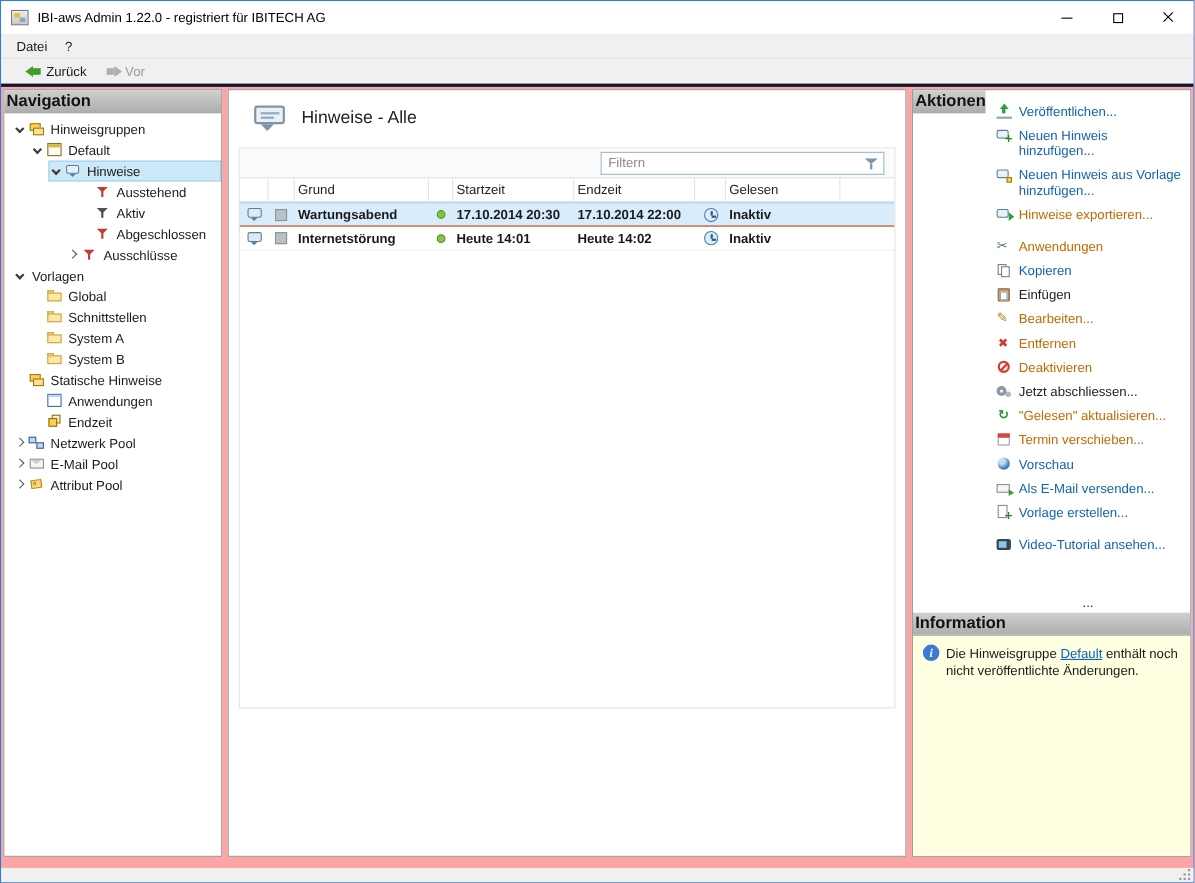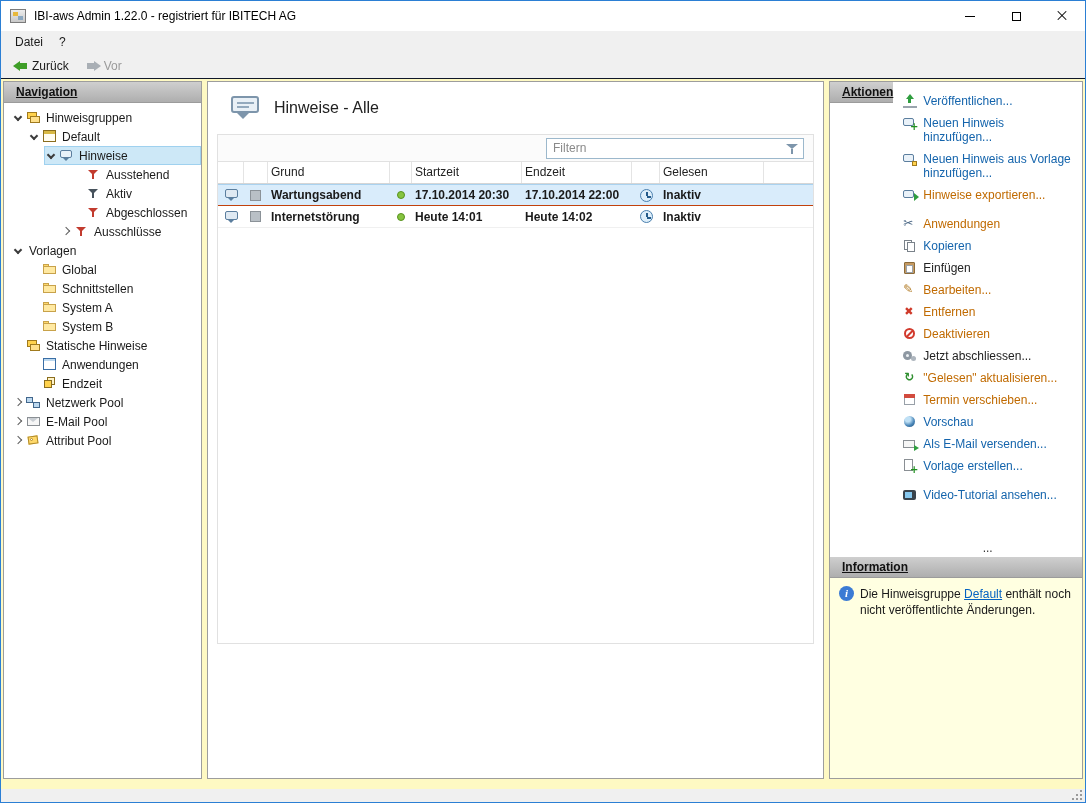--- a/index.html
+++ b/index.html
@@ -1,54 +1,54 @@
 <!DOCTYPE html>
 <html><head>
 <meta charset="utf-8">
 <style>
   * , *::before, *::after { box-sizing: border-box; margin:0; padding:0; }
   html,body { width:1086px; height:803px; }
   body { font-family:"Liberation Sans","DejaVu Sans",sans-serif; font-size:12px; color:#1a1a1a; background:#f0f0f0; }
 
-  .window { position:relative; width:1086px; height:803px; border:1px solid #2b7fd4; display:flex; flex-direction:column; background:#fef9c3; }
+  .window { position:relative; width:1086px; height:803px; border:1px solid #2b7fd4; display:flex; flex-direction:column; background:#fca5a5; }
 
   
   .titlebar { height:30px; background:#fff; display:flex; align-items:center; flex:none; }
   .appic { width:16px; height:14px; margin:0 8px 0 9px; background:linear-gradient(#ececec,#c9c9c9); border:1px solid #7b7b7b; position:relative; flex:none; }
   .appic::before { content:""; position:absolute; left:2px; top:2px; width:5px; height:4px; background:#e8b93c; }
   .appic::after { content:""; position:absolute; right:2px; bottom:2px; width:5px; height:4px; background:#8aa7c0; }
   .wtitle { font-size:12px; color:#000; }
   .wbtns { margin-left:auto; display:flex; height:100%; }
   .wbtn { width:46px; height:100%; display:flex; align-items:center; justify-content:center; cursor:pointer; }
   .g-min { width:10px; height:1px; background:#000; display:block; }
   .g-max { width:9px; height:9px; border:1px solid #000; display:block; }
   .g-x { width:10px; height:10px; position:relative; display:block; }
   .g-x::before, .g-x::after { content:""; position:absolute; left:-1px; top:4px; width:12px; height:1px; background:#000; }
   .g-x::before { transform:rotate(45deg); }
   .g-x::after { transform:rotate(-45deg); }
 
   
   .menubar { height:22px; background:#f0f0f0; display:flex; align-items:center; padding-left:6px; flex:none; }
   .mitem { padding:2px 8px; cursor:pointer; }
-  .toolbar { height:26px; background:#f0f0f0; border-bottom:1px solid #0f172a; display:flex; align-items:center; padding-left:6px; gap:4px; flex:none; }
+  .toolbar { height:26px; background:#f0f0f0; border-bottom:3px solid #0f172a; display:flex; align-items:center; padding-left:16px; gap:4px; flex:none; }
   .tbtn { display:flex; align-items:center; gap:3px; padding:2px 6px; cursor:pointer; }
   .tbtn.disabled .tlab { color:#9a9a9a; }
   .arr { width:16px; height:14px; position:relative; flex:none; }
   .arr.back::before { content:""; position:absolute; left:0; top:2px; border-top:5px solid transparent; border-bottom:5px solid transparent; border-right:7px solid #3f9e28; }
   .arr.back::after { content:""; position:absolute; left:7px; top:4px; width:7px; height:6px; background:#3f9e28; }
   .arr.fwd::before { content:""; position:absolute; left:2px; top:4px; width:7px; height:6px; background:#a9afb5; }
   .arr.fwd::after { content:""; position:absolute; left:9px; top:2px; border-top:5px solid transparent; border-bottom:5px solid transparent; border-left:7px solid #a9afb5; }
 
   
   .appbody { flex:1; display:flex; padding:2px 2px 10px 2px; gap:5px; min-height:0; }
   .panelcol { background:#fff; border:1px solid #9d9d9d; display:flex; flex-direction:column; min-height:0; }
   .nav { width:199px; flex:none; }
   .content { flex:1; }
   .rightcol { width:254px; flex:none; }
-  .phead { height:21px; flex:none; background:linear-gradient(#cfcfcf,#aeaeae); border-bottom:1px solid #9b9b9b; font-weight:bold; font-size:12px; line-height:20px; padding-left:12px; color:#111;text-decoration:underline; }
+  .phead { height:21px; flex:none; background:linear-gradient(#cfcfcf,#aeaeae); border-bottom:1px solid #9b9b9b; font-weight:bold; font-size:15px; line-height:20px; padding-left:2px; color:#111; }
 
   
   .tree { padding-top:5px; overflow:hidden; flex:1; }
   .trow { display:flex; height:19px; align-items:stretch; cursor:pointer; }
   .ind { flex:none; }
   .titem { flex:1; display:flex; align-items:center; padding-right:4px; min-width:0; }
   .trow.selected .titem { background:#cde8f7; border:1px solid #9fd1ef; }
   .tlabel { padding:0 3px; white-space:nowrap; }
   .chev { width:14px; height:16px; position:relative; flex:none; cursor:pointer; }
   .chev.exp::before { content:""; position:absolute; left:3px; top:4px; width:6px; height:6px; border-right:2px solid #3c3c3c; border-bottom:2px solid #3c3c3c; transform:rotate(45deg); }

